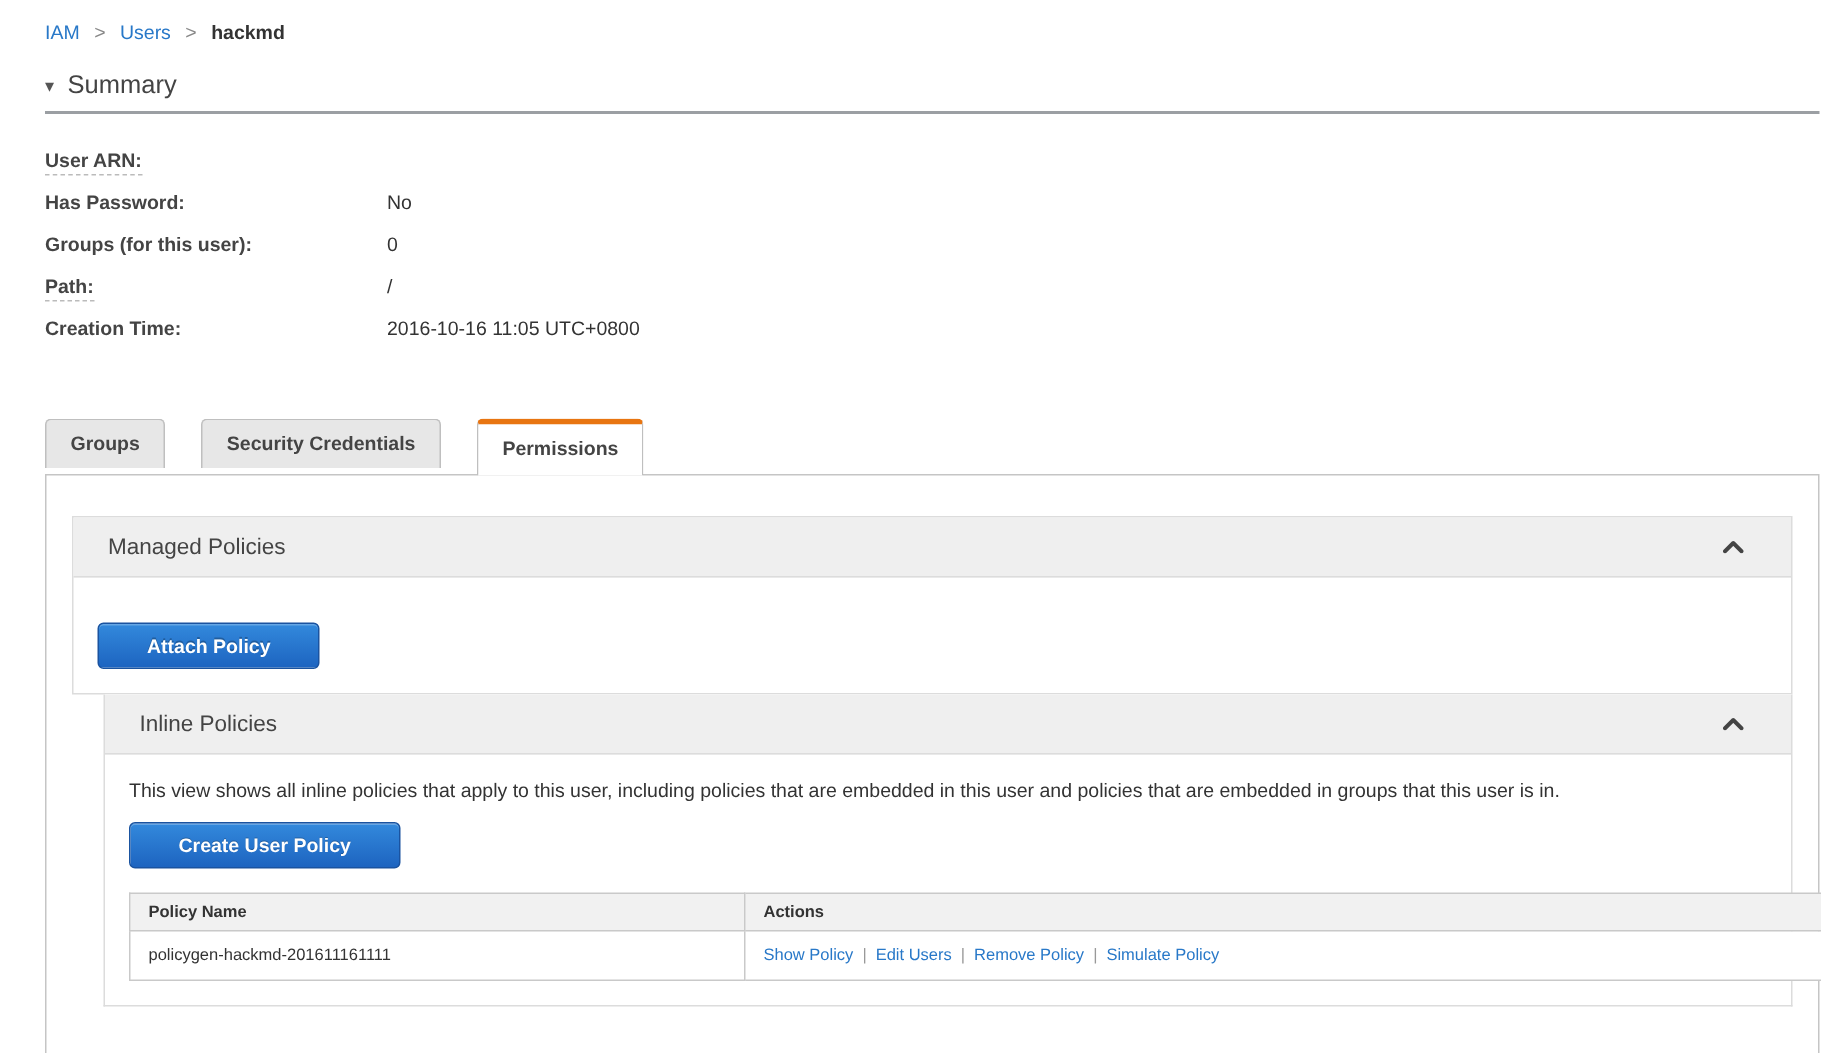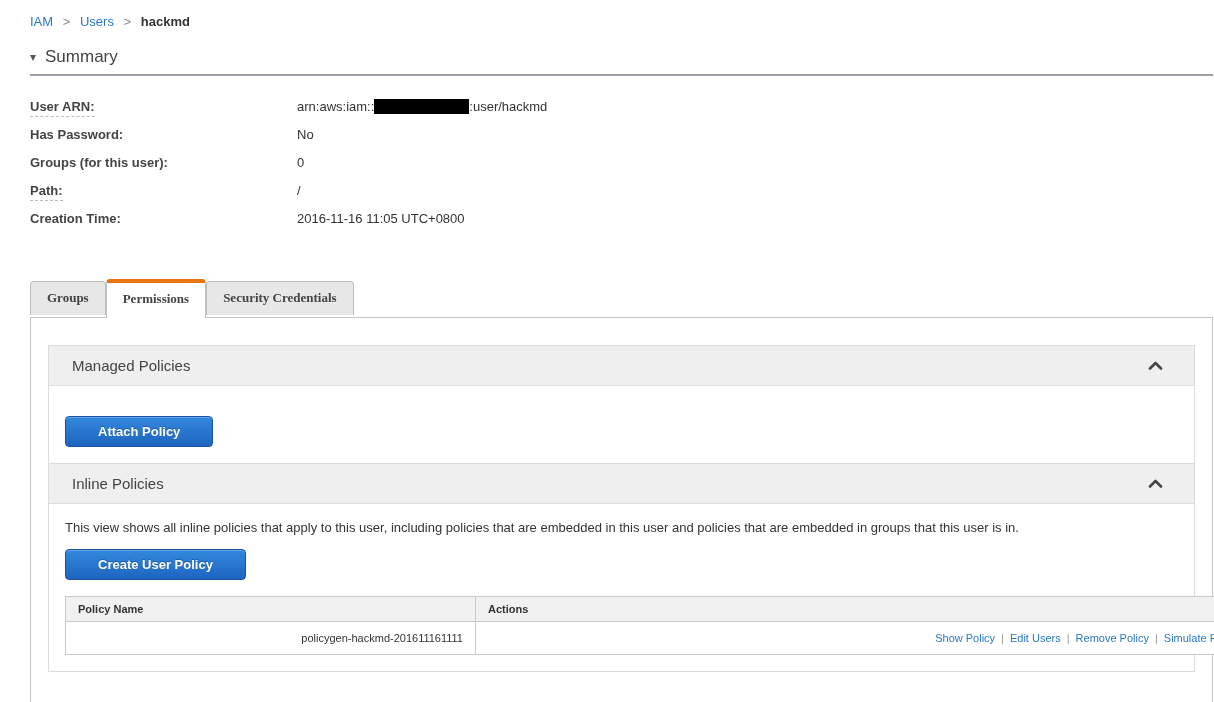--- a/index.html
+++ b/index.html
@@ -17,49 +17,49 @@
   .breadcrumb .current { color: #333; font-weight: bold; }
 
   
   .summary-header { margin: 18px 0 7px 30px; display: flex; align-items: center; }
   .summary-header .tri { color: #555; font-size: 12px; margin-right: 9px; cursor: pointer; }
   .summary-title { font-size: 17px; color: #444; }
   .hr-line { margin-left: 30px; margin-right: 1px; border-top: 2px solid #9b9fa3; }
 
   
   .fields { margin: 16px 0 0 30px; }
-  .field-row { display: flex; height: 28px; align-items: center; gap: 39px; }
+  .field-row { display: flex; height: 28px; align-items: center; }
   .field-label { width: 228px; font-weight: bold; color: #444; }
   .field-label.tooltip span {
     border-bottom: 1px dashed #bbb; padding-bottom: 2px; cursor: help;
   }
   .field-value { color: #333; }
   .redaction { display: inline-block; width: 95px; height: 15px; background: #000; vertical-align: text-bottom; }
 
   
-  .tabs { margin: 47px 0 0 30px; display: flex; align-items: center; gap: 0; position: relative; z-index: 2; font-family: Liberation Serif, serif; }
+  .tabs { margin: 47px 0 0 30px; display: flex; align-items: flex-start; gap: 24px; position: relative; z-index: 2; }
   .tab {
     background: #e7e7e7; border: 1px solid #bfbfbf; border-bottom: none;
     border-radius: 4px 4px 0 0; padding: 8px 16px 9px 16px;
     font-weight: bold; color: #444; font-size: 13px; cursor: pointer;
   }
   .tab.active {
     background: #fff; border-top: 4px solid #e87511; padding-top: 8px; padding-bottom: 11px;
     margin-bottom: -1px; border-radius: 4px 4px 0 0;
   }
 
   
   .panel {
     margin: 0 1px 0 30px; border: 1px solid #c5c5c5; background: #fff;
     padding: 27px 17px 12px 17px; min-height: 396px;
   }
 
   
   .section { border: 1px solid #dcdcdc; background: #fff; }
-  .section + .section { border-top: none; }
+  .section + .section { border-top: none; margin-left: 21px; }
   .section-header {
     background: #efefef; border-bottom: 1px solid #dcdcdc;
     padding: 10px 23px; display: flex; align-items: center; justify-content: space-between;
     cursor: pointer;
   }
   .section-title { font-size: 15px; color: #444; }
   .chevron-btn { background: none; border: none; cursor: pointer; padding: 2px 8px; }
   .section-body { padding: 16px; }
   .section-body p { color: #333; font-size: 13px; }
 
@@ -74,21 +74,21 @@
     text-shadow: 0 -1px 0 rgba(0,0,0,0.25);
     box-shadow: inset 0 1px 0 rgba(255,255,255,0.25);
   }
 
   
   .policy-table { border-collapse: collapse; width: 1187px; margin-top: 16px; font-size: 11px; }
   .policy-table th {
     background: #f1f1f1; border: 1px solid #c9c9c9; text-align: left;
     font-weight: bold; color: #333; padding: 6px 12px;
   }
-  .policy-table td { border: 1px solid #c9c9c9; background: #fff; padding: 10px 12px; text-align: right; }
+  .policy-table td { border: 1px solid #c9c9c9; background: #fff; padding: 10px 12px; }
   .col-policy-name { width: 410px; }
   .actions-cell a { color: #2878c8; text-decoration: none; cursor: pointer; }
   .actions-cell .pipe { color: #999; margin: 0 6px; }
 </style>
 </head>
 <body>
 
 <div class="page">
 
   <div class="breadcrumb">
@@ -101,44 +101,43 @@
 
   <div class="summary-header">
     <span class="tri">▾</span>
     <span class="summary-title">Summary</span>
   </div>
   <div class="hr-line"></div>
 
   <div class="fields">
     <div class="field-row">
       <div class="field-label tooltip"><span>User ARN:</span></div>
-      <div class="field-value"><span>arn:aws:iam::</span><span class="redaction"></span><span>:user/hackmd</span></div>
     </div>
     <div class="field-row">
       <div class="field-label"><span>Has Password:</span></div>
       <div class="field-value">No</div>
     </div>
     <div class="field-row">
       <div class="field-label"><span>Groups (for this user):</span></div>
       <div class="field-value">0</div>
     </div>
     <div class="field-row">
       <div class="field-label tooltip"><span>Path:</span></div>
       <div class="field-value">/</div>
     </div>
     <div class="field-row">
       <div class="field-label"><span>Creation Time:</span></div>
-      <div class="field-value">2016-11-16 11:05 UTC+0800</div>
+      <div class="field-value">2016-10-16 11:05 UTC+0800</div>
     </div>
   </div>
 
   <div class="tabs">
     <div class="tab">Groups</div>
+    <div class="tab">Security Credentials</div>
     <div class="tab active">Permissions</div>
-    <div class="tab">Security Credentials</div>
   </div>
 
   <div class="panel">
 
     <div class="section">
       <div class="section-header">
         <span class="section-title">Managed Policies</span>
         <button class="chevron-btn">
           <span>
             <svg width="15" height="9" viewBox="0 0 15 9">

